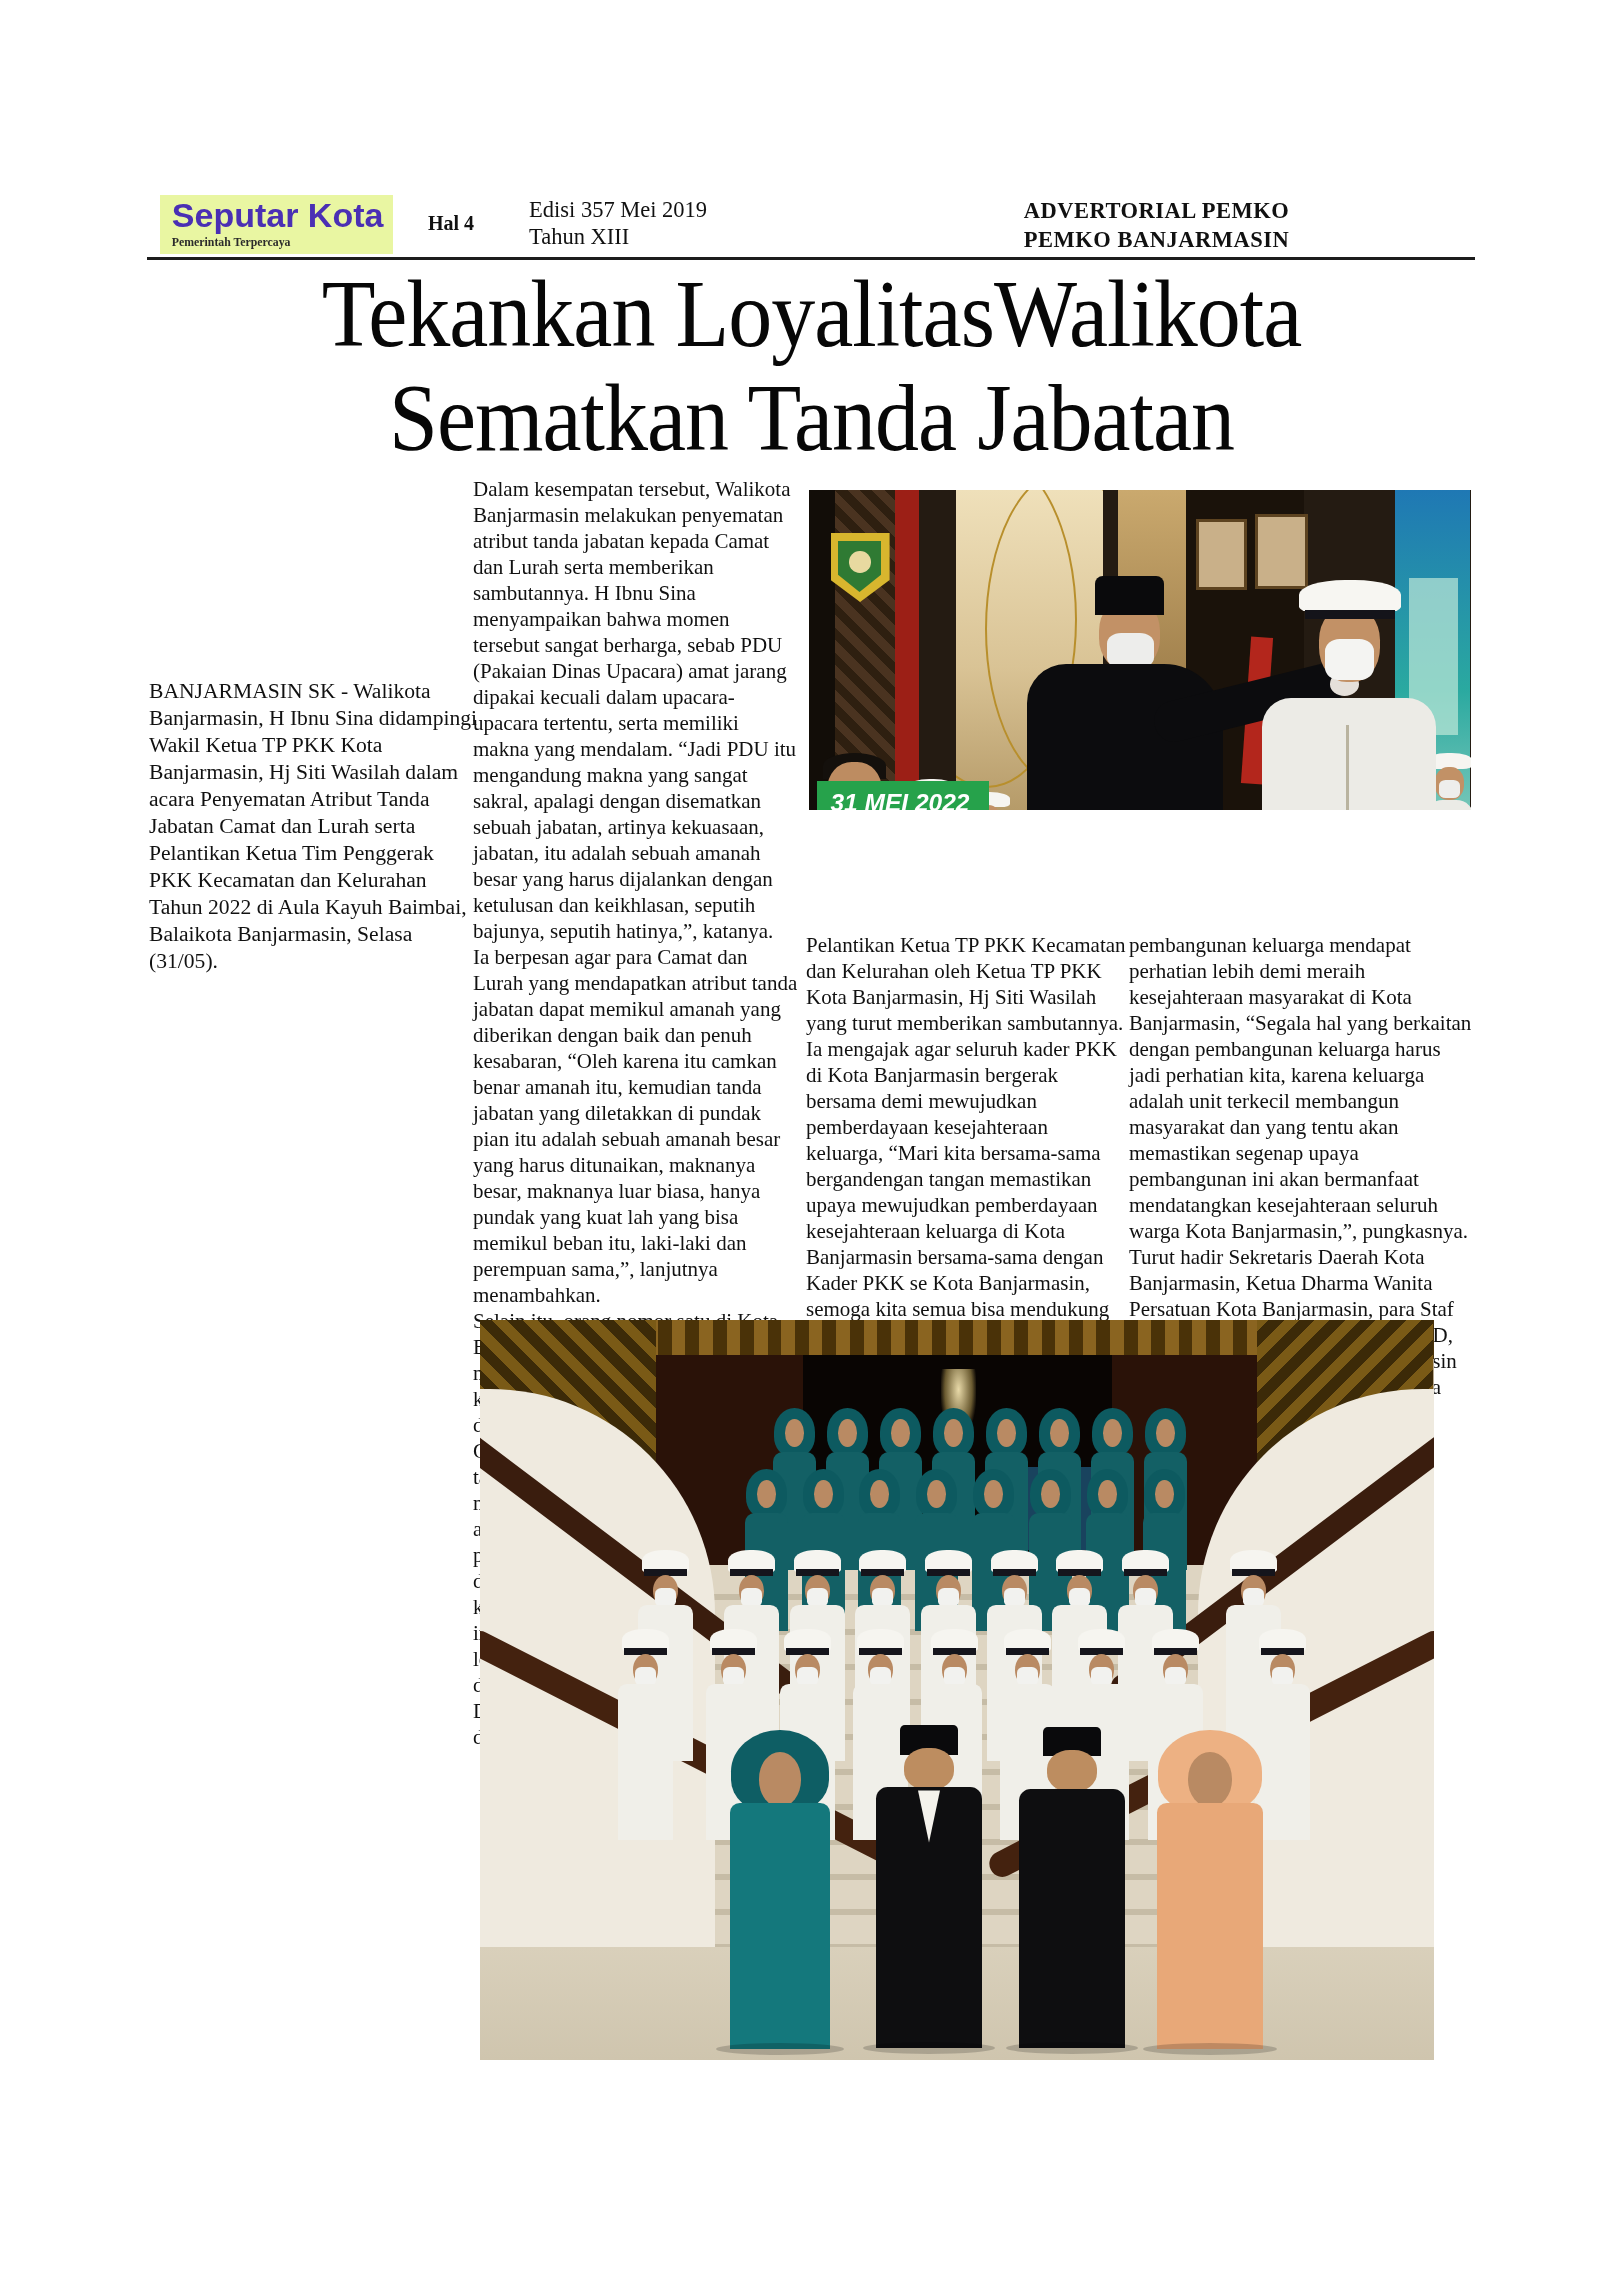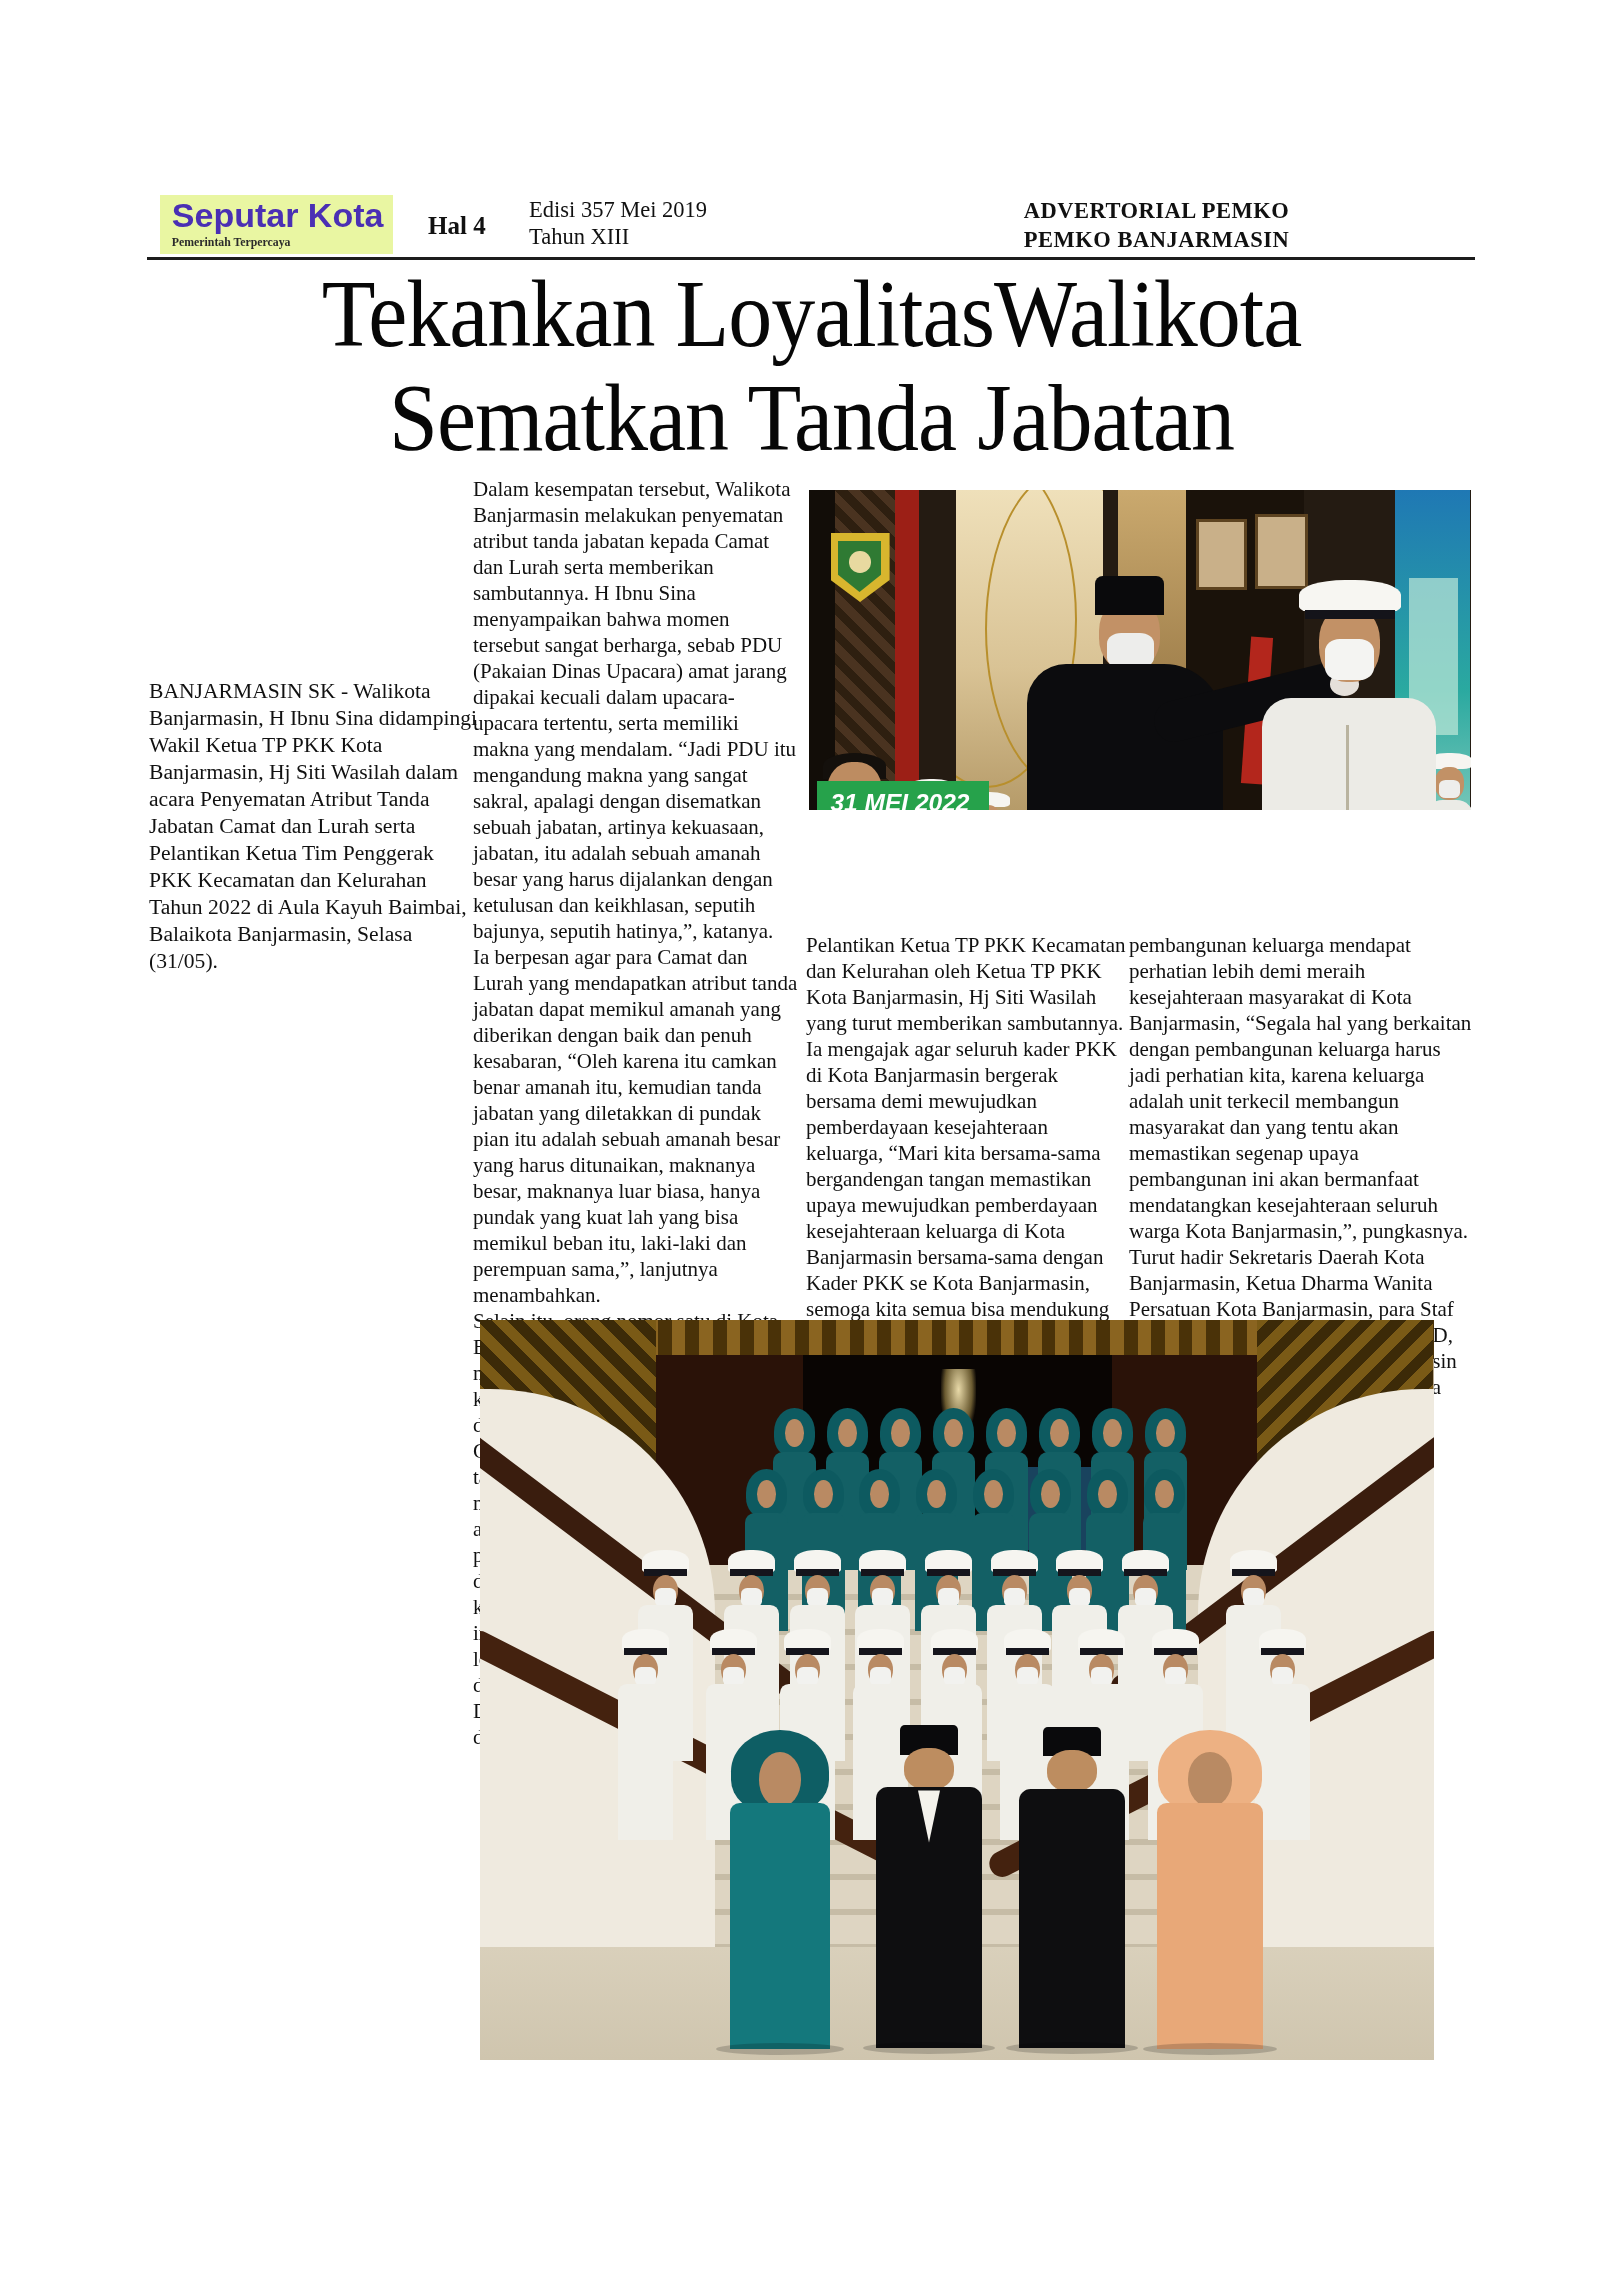--- a/index.html
+++ b/index.html
@@ -5,21 +5,21 @@
   html,body{margin:0;padding:0;background:#888;}
   #page{position:relative;width:1619px;height:2292px;background:#ffffff;overflow:hidden;
         font-family:"Liberation Serif",serif;color:#111;}
   .abs{position:absolute;}
 
   
   #logo-box{left:160px;top:195px;width:233px;height:59px;background:#e9f6a2;}
   #logo-title{position:absolute;left:11.8px;top:1px;font-family:"Liberation Sans",sans-serif;
      font-weight:bold;font-size:34px;color:#4a2fb4;letter-spacing:0px;}
   #logo-tagline{position:absolute;left:11.8px;bottom:3.9px;font-size:11.8px;font-weight:bold;color:#2b2b2b;}
-  #page-number{left:428px;top:212px;font-size:25px;font-weight:bold;}
+  #page-number{left:428px;top:212px;font-size:20px;font-weight:bold;}
   #edition{left:529px;top:196px;font-size:22.5px;line-height:27.4px;white-space:pre-line;}
   #section-head{left:980px;top:196px;width:353px;text-align:center;font-size:22.5px;font-weight:bold;
      line-height:29px;white-space:pre-line;letter-spacing:0.5px;}
   #masthead-rule{left:147px;top:257px;width:1328px;height:2.9px;background:#1c1c1c;}
 
   
   #headline{left:108px;top:263px;width:1407px;text-align:center;font-size:88px;line-height:96px;
      color:#070707;white-space:pre-line;transform:scaleY(1.08);transform-origin:50% 0;letter-spacing:-1px;}
 
   

